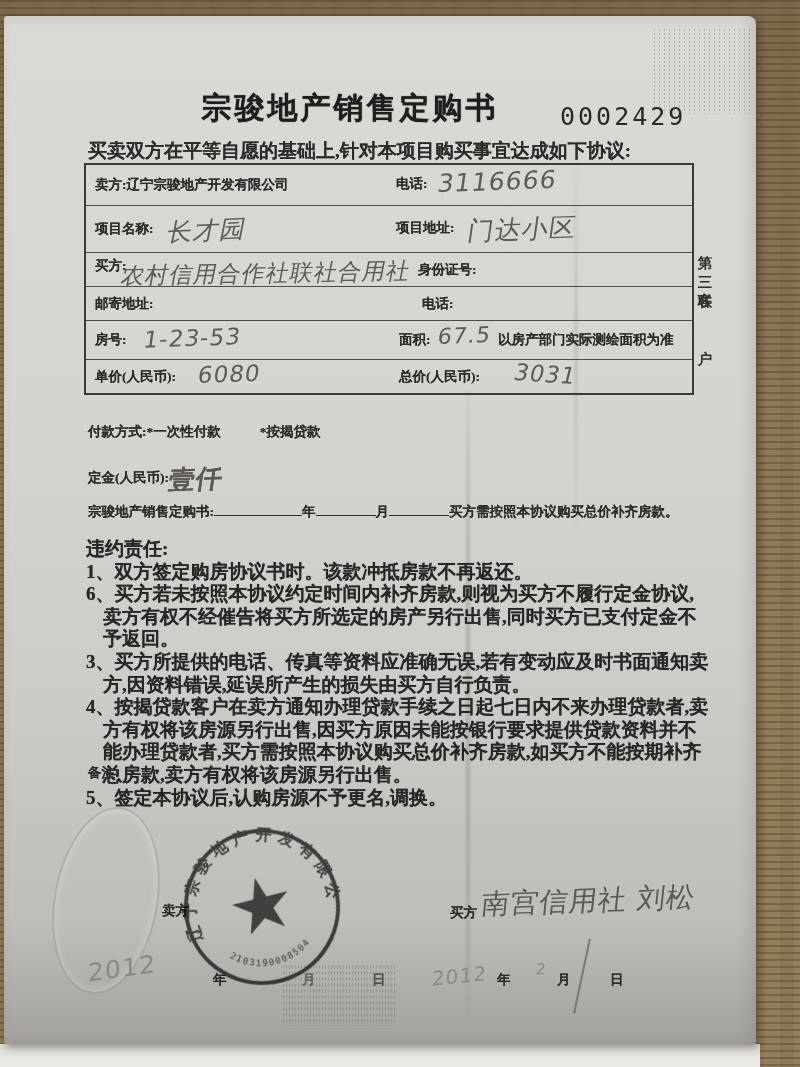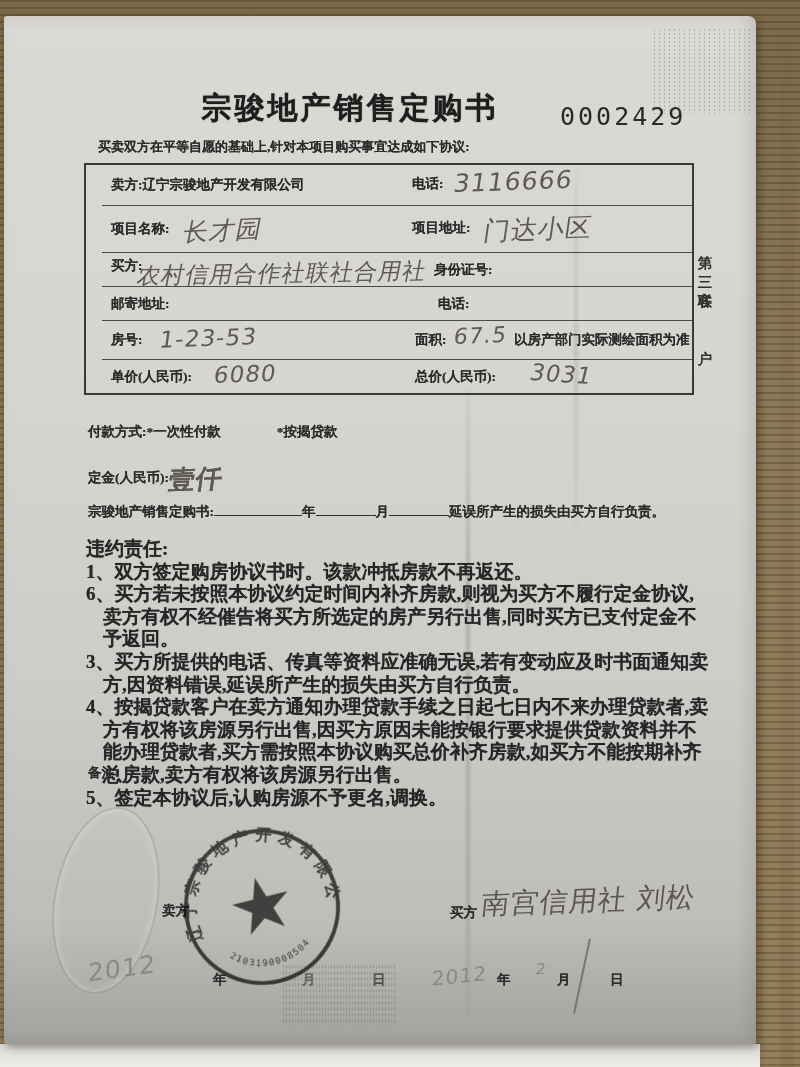--- a/index.html
+++ b/index.html
@@ -17,23 +17,23 @@
   .ink{color:#2b2b2b;text-shadow:0 0 .6px rgba(45,45,45,.75);}
   .lbl{font-weight:700;}
   .abs{position:absolute;}
   .hw{font-family:"DejaVu Sans",sans-serif;color:#4d4a42;display:inline-block;
     transform:skewX(-10deg) rotate(-2deg);opacity:.88;letter-spacing:1px;}
   .hw-faint{color:#83807a;opacity:.8;}
   .doc-title{left:0;right:60px;top:72px;text-align:center;font-size:30px;font-weight:800;
     letter-spacing:3px;color:#1e1e1e;text-shadow:0 0 1px rgba(30,30,30,.9);}
   .serial{left:556px;top:86px;font-family:"DejaVu Sans Mono",monospace;font-size:25px;
     letter-spacing:3px;color:#2a2a2a;}
-  .intro{left:94px;top:122px;font-size:13px;font-weight:700;text-align:right;}
+  .intro{left:84px;top:122px;font-size:19px;font-weight:700;text-align:right;}
   .doc-table{position:absolute;left:80px;top:147px;width:606px;height:228px;border:2px solid #3a3a3a;}
-  .trow{position:relative;border-bottom:1.5px solid #4a4a4a;font-size:13.5px;margin-left:16px;}
+  .trow{position:relative;border-bottom:1.5px solid #4a4a4a;font-size:13.5px;}
   .trow:last-child{border-bottom:none;}
   .trow .cell-l{position:absolute;left:9px;top:50%;transform:translateY(-50%);white-space:nowrap;}
   .rc{position:absolute;white-space:nowrap;}
   .pay-line{font-size:13.5px;font-weight:700;}
   .blank{display:inline-block;height:13px;border-bottom:1.5px solid #2f2f2f;vertical-align:baseline;}
   .terms{left:82px;top:522px;width:624px;}
   .terms p{margin:0;padding-left:17px;text-indent:-17px;line-height:22.6px;
     font-size:19px;font-weight:600;color:#262626;text-shadow:0 0 .7px rgba(40,40,40,.7);}
   .terms .head{padding-left:0;text-indent:0;font-weight:700;}
   .side-label{left:692px;width:18px;font-size:14.5px;font-weight:700;color:#2f2f2f;
@@ -106,27 +106,27 @@
       </div>
       <div class="trow" style="height:33px;">
         <span class="cell-l lbl ink">单价(人民币):</span>
         <span class="rc hw" style="left:112px;top:1px;font-size:23px;">6080</span>
         <span class="rc lbl ink" style="left:313px;top:8px;">总价(人民币):</span>
         <span class="rc hw" style="left:428px;top:1px;font-size:23px;transform:skewX(-10deg) rotate(4deg);">3031</span>
       </div>
     </div>
 
     <div class="abs pay-line ink" style="left:84px;top:407px;">
-      <span>付款方式:</span><span>*一次性付款</span><span style="margin-left:56px;">*按揭贷款</span>
+      <span>付款方式:</span><span>*一次性付款</span><span style="margin-left:39px;">*按揭贷款</span>
     </div>
     <div class="abs pay-line ink" style="left:84px;top:446px;">
       <span>定金(人民币):</span><span class="hw" style="font-size:26px;vertical-align:-6px;">壹仟</span>
     </div>
     <div class="abs pay-line ink" style="left:84px;top:486px;">
-      <span>宗骏地产销售定购书:</span><span class="blank" style="width:88px;"></span><span>年</span><span class="blank" style="width:60px;"></span><span>月</span><span class="blank" style="width:60px;"></span><span>延误所产生的损失由买方自行负责。</span>
+      <span>宗骏地产销售定购书:</span><span class="blank" style="width:88px;"></span><span>年</span><span class="blank" style="width:60px;"></span><span>月</span><span class="blank" style="width:60px;"></span><span>买方需按照本协议购买总价补齐房款。</span>
     </div>
 
     <div class="abs terms">
       <p class="head">违约责任:</p>
       <p>1、双方签定购房协议书时。该款冲抵房款不再返还。</p>
       <p>6、买方若未按照本协议约定时间内补齐房款,则视为买方不履行定金协议,卖方有权不经催告将买方所选定的房产另行出售,同时买方已支付定金不予返回。</p>
       <p>3、买方所提供的电话、传真等资料应准确无误,若有变动应及时书面通知卖方,因资料错误,延误所产生的损失由买方自行负责。</p>
       <p>4、按揭贷款客户在卖方通知办理贷款手续之日起七日内不来办理贷款者,卖方有权将该房源另行出售,因买方原因未能按银行要求提供贷款资料并不能办理贷款者,买方需按照本协议购买总价补齐房款,如买方不能按期补齐总房款,卖方有权将该房源另行出售。</p>
       <p>5、签定本协议后,认购房源不予更名,调换。</p>
     </div>

